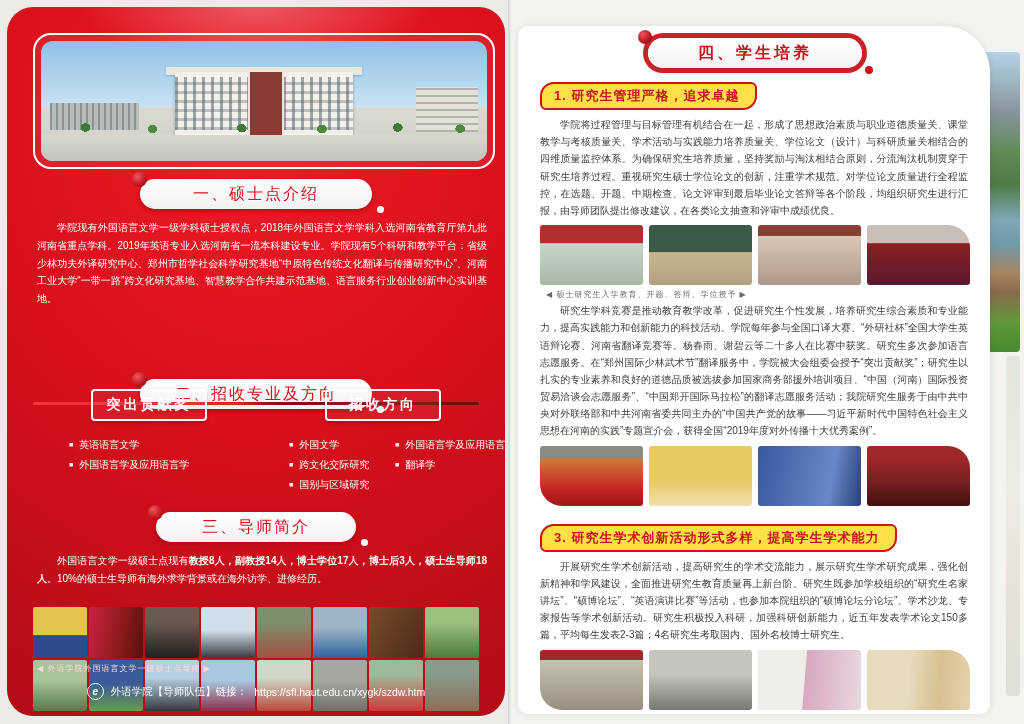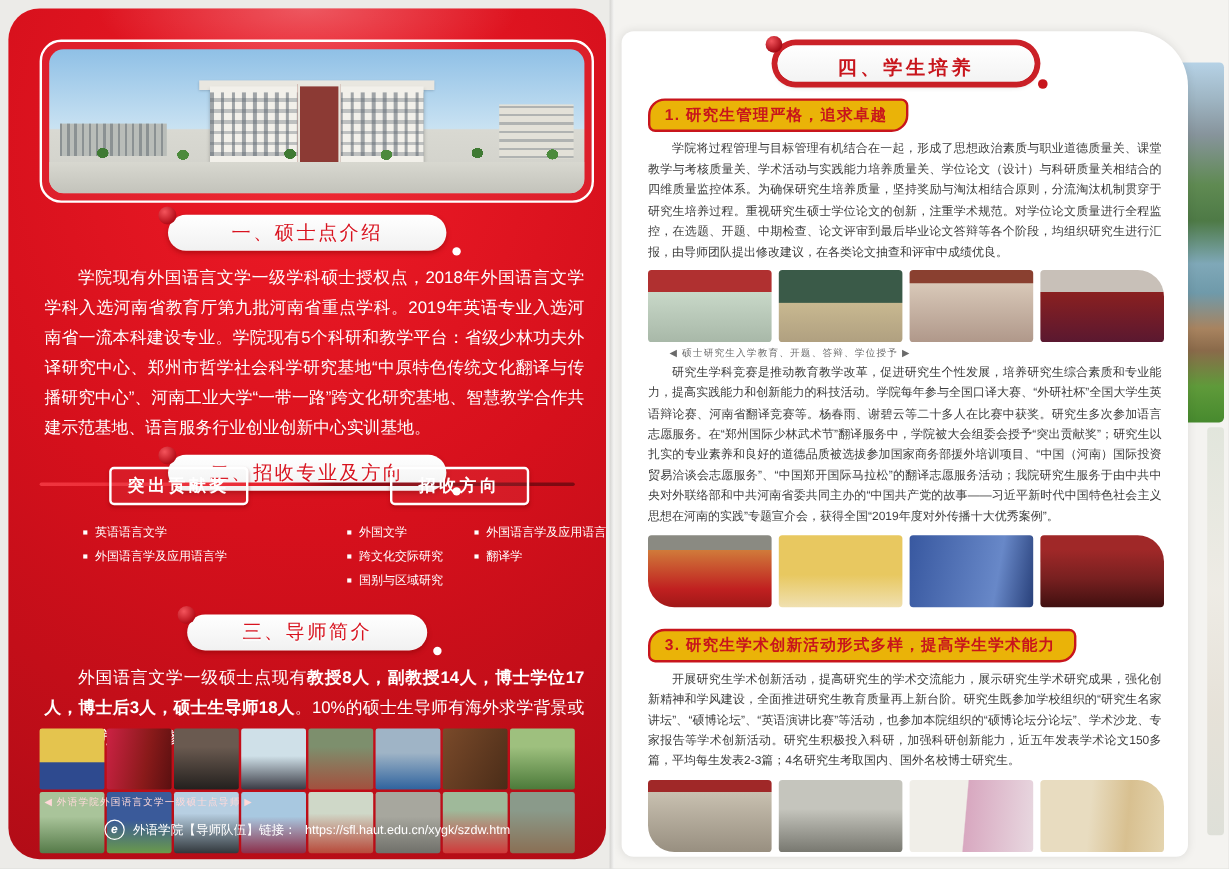--- a/index.html
+++ b/index.html
@@ -43,21 +43,21 @@
   .pill .pill-text{color:#d8131f;font-weight:normal;font-size:16px;letter-spacing:2px;
     text-shadow:0 1px 0 rgba(255,255,255,.8);}
   .pill::before{content:"";position:absolute;left:-8px;top:-7px;width:15px;height:15px;border-radius:50%;
     background:radial-gradient(circle at 35% 30%, #f4545c, #b50d18 70%);}
   .pill::after{content:"";position:absolute;right:-12px;bottom:-4px;width:7px;height:7px;border-radius:50%;
     background:#fff;}
   .lp-pill1{position:absolute;top:172px;left:133px;}
   .lp-pill2{position:absolute;top:372px;left:133px;}
   .lp-pill3{position:absolute;top:505px;left:133px;width:200px;left:149px;}
 
-  .lp-body{position:absolute;left:30px;right:18px;color:#fff;font-size:14px;line-height:1.78;
+  .lp-body{position:absolute;left:30px;right:18px;color:#fff;font-size:10px;line-height:1.78;
     text-align:justify;text-indent:2em;}
   .lp-body1{top:212px;}
   .lp-body3{top:545px;}
   .lp-body .b{font-weight:bold;}
 
   .rec-line{position:absolute;top:395px;left:26px;right:26px;height:3px;border-radius:2px;
     background:linear-gradient(90deg,#f0353f 0%, #e8202b 45%, #8f0a13 55%, #7c0911 100%);}
   .rec-box{position:absolute;top:382px;width:112px;height:28px;border:2px solid #fff;border-radius:4px;
     background:rgba(255,255,255,.05);display:flex;align-items:center;justify-content:center;
     color:#fff;font-weight:bold;font-size:14px;letter-spacing:3px;box-shadow:0 2px 3px rgba(120,0,0,.35);}
@@ -94,41 +94,41 @@
   .bg-photo{position:absolute;right:4px;top:52px;width:58px;height:300px;border-radius:4px;
     background:linear-gradient(#b6d2e6 0%, #9fb6c4 10%, #87949c 20%, #5f8a52 34%, #4e7a46 44%,
       #7fa8b8 56%, #6f9aaa 64%, #a8835f 74%, #8a6a4a 80%, #5f9a3a 90%, #478a2e 100%);}
   .bg-photo2{position:absolute;right:4px;top:356px;width:14px;height:340px;border-radius:3px;
     background:linear-gradient(#cfd8c8, #e8e4da 40%, #d8d0c0 70%, #c8ccc0 100%);opacity:.5;}
   .rcard{position:absolute;left:6px;top:26px;right:34px;bottom:10px;background:#fff;
     border-radius:10px 46px 10px 10px;box-shadow:0 0 8px rgba(0,0,0,.10);overflow:hidden;}
   .rcontent{position:absolute;left:22px;right:20px;top:0;}
 
   .rtitle{position:relative;margin:12px auto 0;width:214px;height:30px;background:linear-gradient(#ffffff,#f3f3f3);
-    border-radius:16px;display:flex;align-items:flex-end;justify-content:center;
+    border-radius:16px;display:flex;align-items:center;justify-content:center;
     box-shadow:0 0 0 5px rgba(200,21,28,.95), 0 3px 5px rgba(0,0,0,.3);}
   .rtitle .pill-text{color:#c8151c;font-weight:bold;font-size:16px;letter-spacing:3px;}
   .rtitle::before{content:"";position:absolute;left:-10px;top:-8px;width:14px;height:14px;border-radius:50%;
     background:radial-gradient(circle at 35% 30%, #f4545c, #a50b15 70%);}
   .rtitle::after{content:"";position:absolute;right:-11px;bottom:-6px;width:8px;height:8px;border-radius:50%;
     background:#c8151c;}
 
   .rhead{position:relative;display:inline-block;margin:14px 0 4px 0;padding:3px 16px 3px 12px;
-    border:2px solid #c8151c;border-radius:14px 6px 14px 6px;background:#eab308;
+    border:2px solid #c8151c;border-radius:14px 6px 14px 6px;background:#fde047;
     color:#c8151c;font-weight:bold;font-size:13px;letter-spacing:1px;}
   .rhead::after{content:"";position:absolute;right:-7px;top:5px;width:9px;height:100%;
     background:#b01016;transform:skewY(-14deg);z-index:-1;border-radius:2px;}
 
   .rbody{color:#3c3c3c;font-size:10px;line-height:1.72;text-align:justify;text-indent:2em;margin:2px 2px 6px 0;}
 
   .prow{display:flex;gap:6px;margin:2px 0 4px 0;}
   .prow .ph{flex:1;height:60px;border-radius:3px;}
   .prow .arch-r{border-top-right-radius:22px;}
   .prow .arch-l{border-bottom-left-radius:22px;}
-  .rcaption{color:#6a6a6a;font-size:8px;letter-spacing:1px;margin:2px 0 0 18px;}
+  .rcaption{color:#6a6a6a;font-size:8px;letter-spacing:1px;margin:2px 0 0 6px;}
 
   
   .r1a{background:linear-gradient(#b03030 30%, #c8d8c8 31%, #a8b8a8);}
   .r1b{background:linear-gradient(#3a5a48 45%, #c8b890 46%, #b0a080);}
   .r1c{background:linear-gradient(#8a4030 18%, #d8c8b8 19%, #b0988a);}
   .r1d{background:linear-gradient(#c8c0b8 30%, #8a2020 31%, #5a1830);}
   .r2a{background:linear-gradient(#8a8a82 20%, #d07a3a 21%, #c02020 75%, #a01818);}
   .r2b{background:linear-gradient(#e8c860 55%, #f0e0b0);}
   .r2c{background:linear-gradient(100deg,#3858a0, #6888c8 70%, #28407a);}
   .r2d{background:linear-gradient(#a02828 20%, #782020 60%, #401010);}

